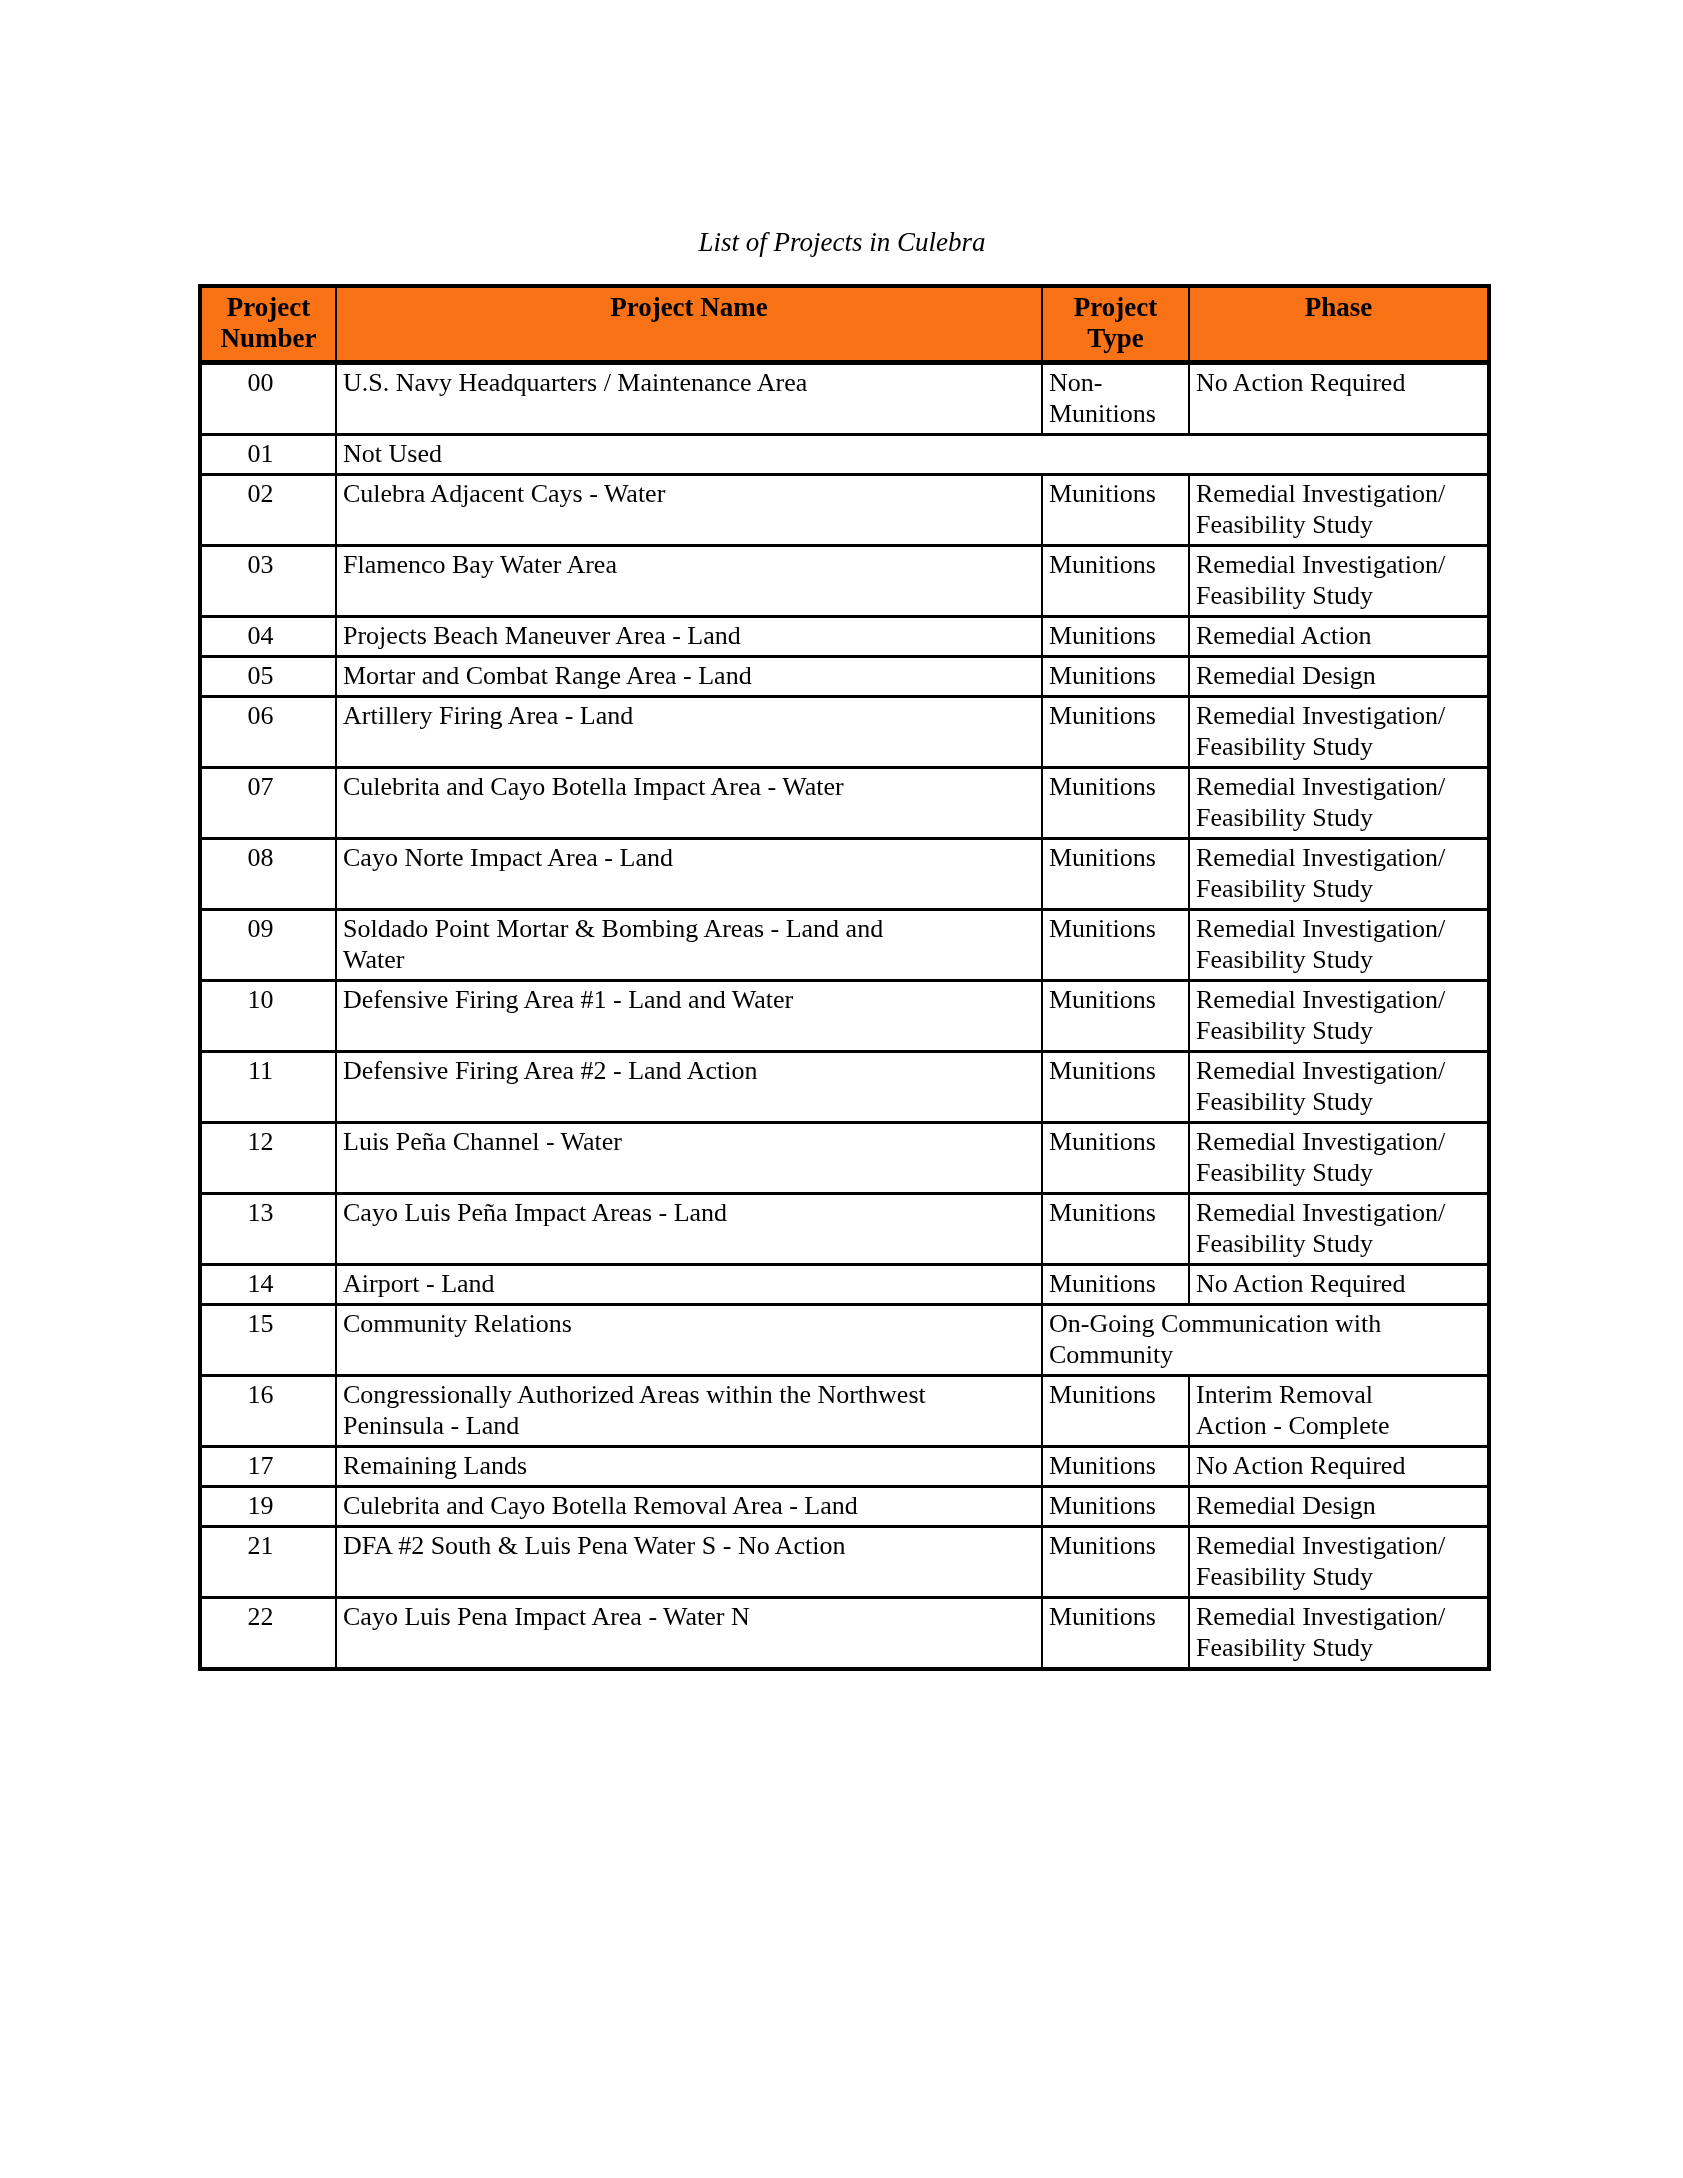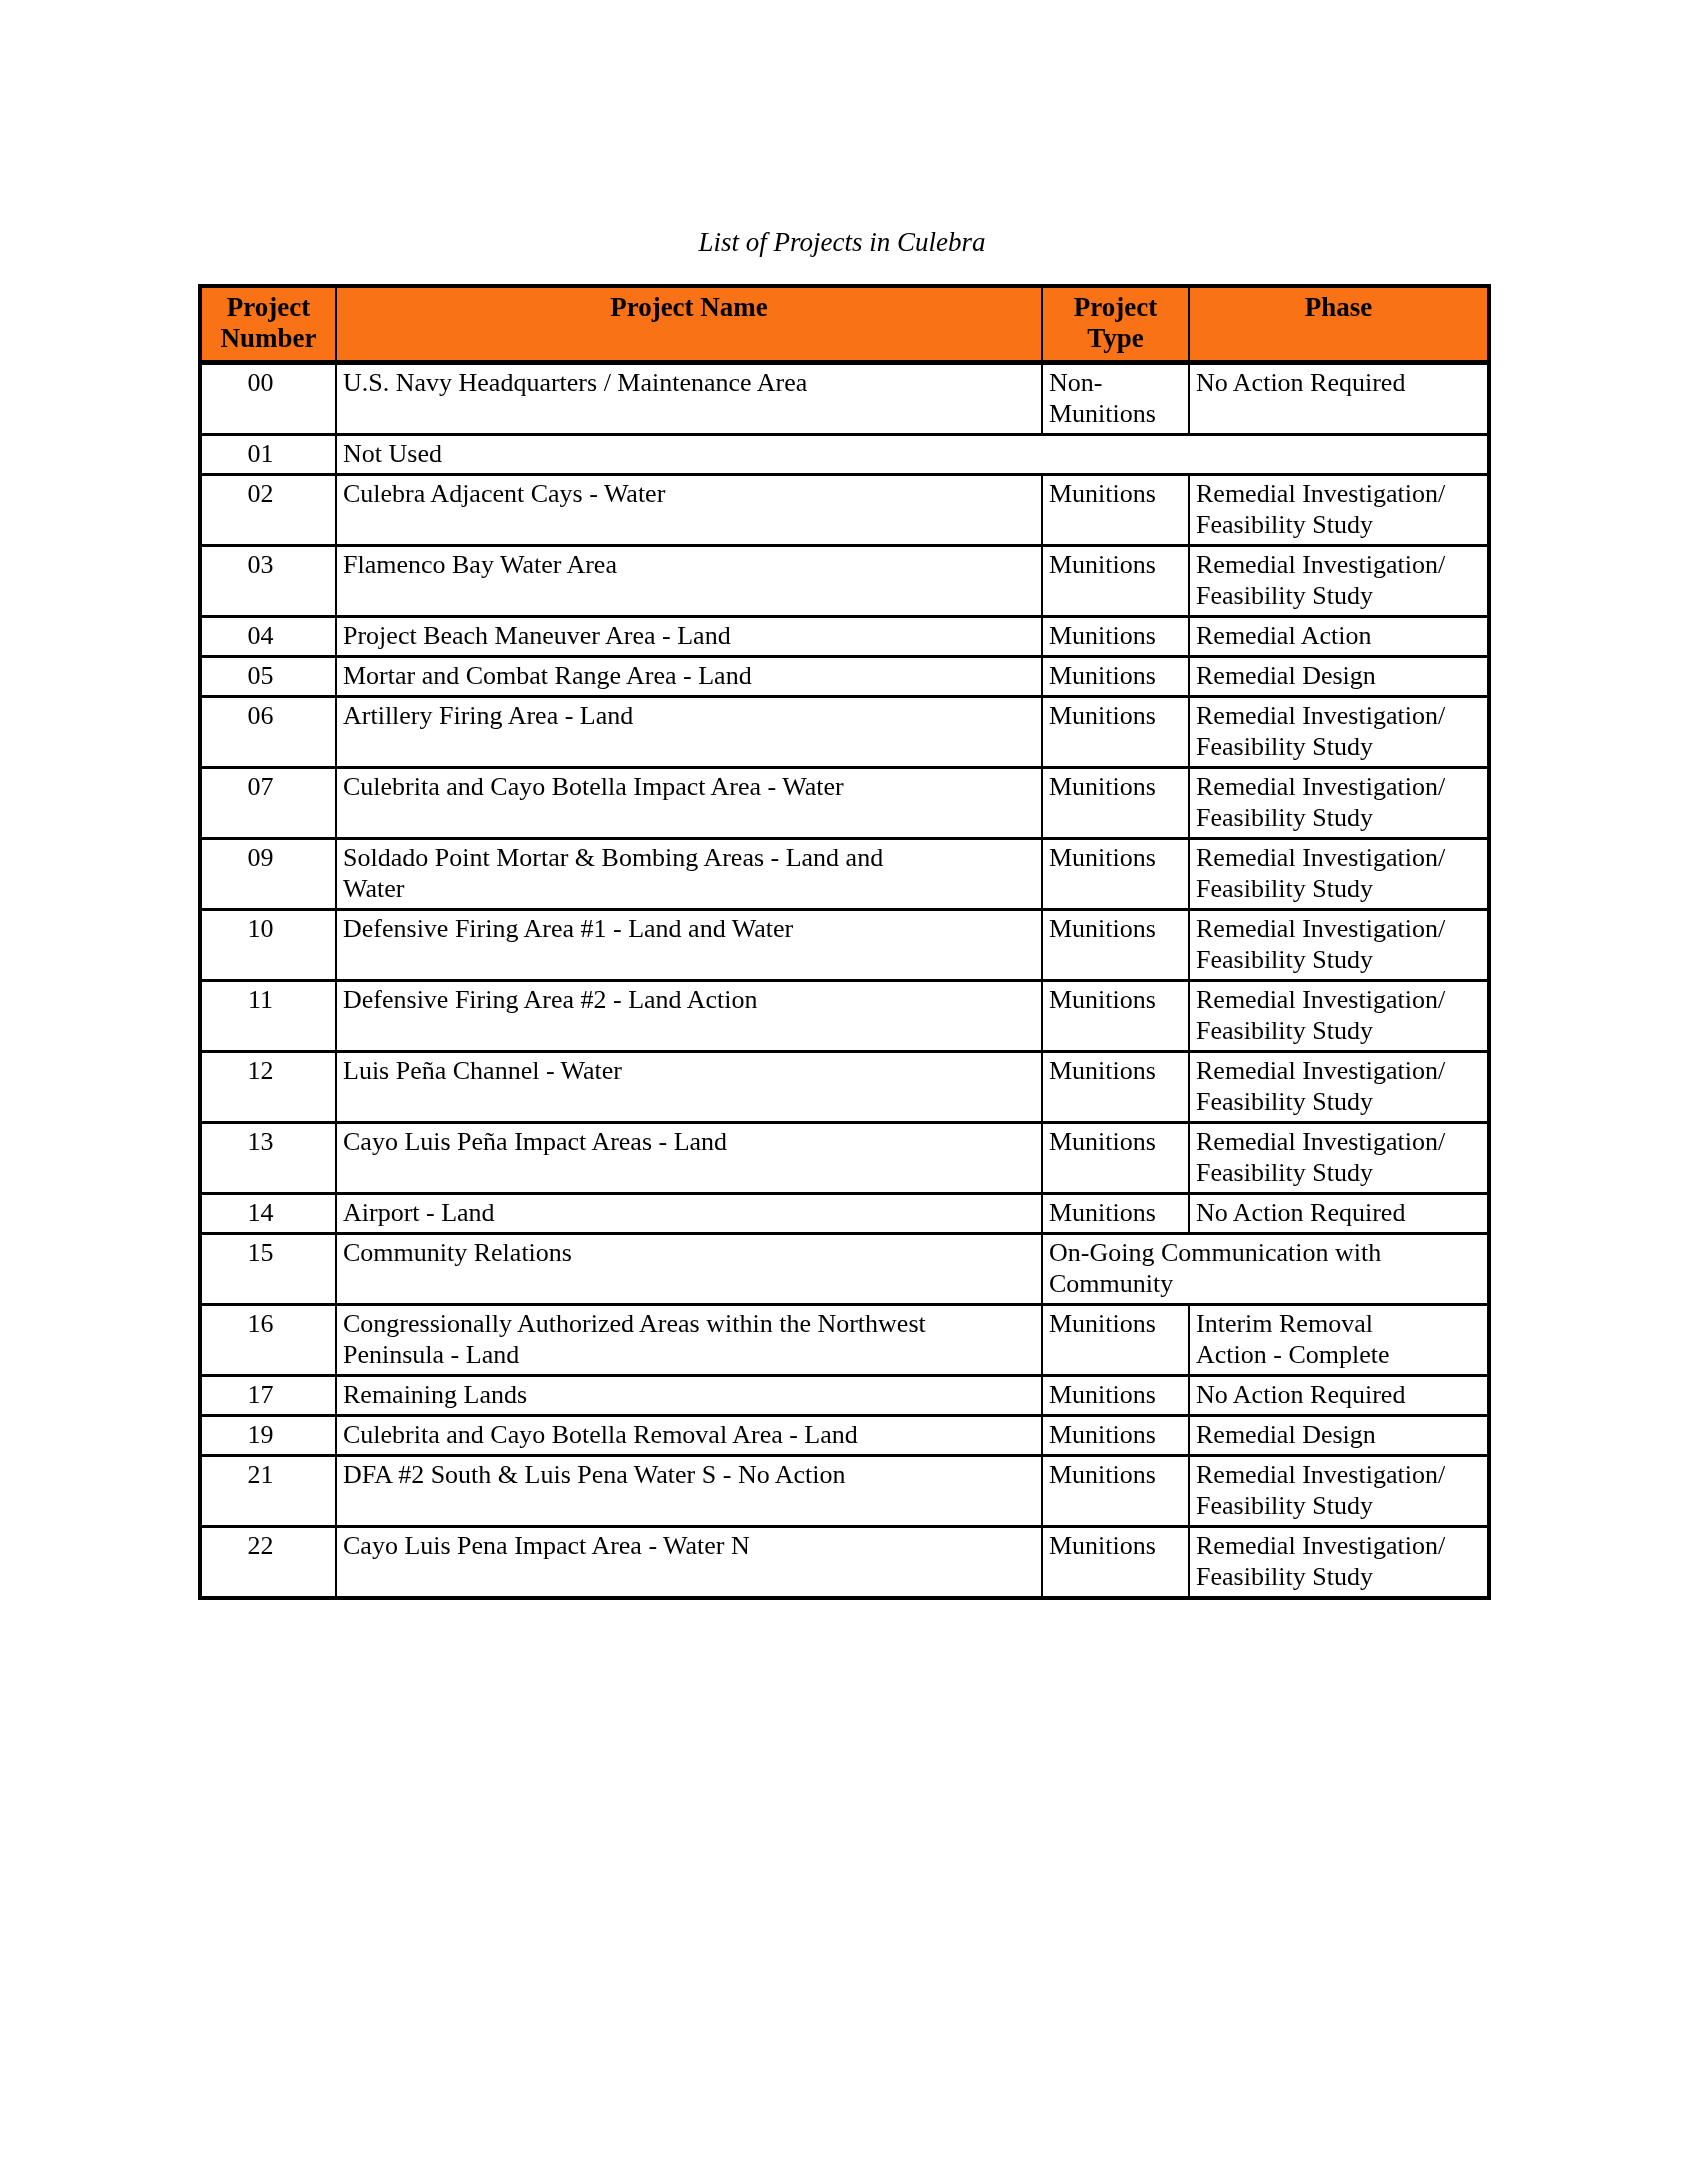--- a/index.html
+++ b/index.html
@@ -114,40 +114,47 @@
       </tr>
       <tr>
         <td class="num">03</td>
         <td class="name">Flamenco Bay Water Area</td>
         <td class="type">Munitions</td>
         <td class="phase">Remedial Investigation/
 Feasibility Study</td>
       </tr>
       <tr>
         <td class="num">04</td>
-        <td class="name">Project Beach Maneuver Area - Land</td>
+        <td class="name">Projects Beach Maneuver Area - Land</td>
         <td class="type">Munitions</td>
         <td class="phase">Remedial Action</td>
       </tr>
       <tr>
         <td class="num">05</td>
         <td class="name">Mortar and Combat Range Area - Land</td>
         <td class="type">Munitions</td>
         <td class="phase">Remedial Design</td>
       </tr>
       <tr>
         <td class="num">06</td>
         <td class="name">Artillery Firing Area - Land</td>
         <td class="type">Munitions</td>
         <td class="phase">Remedial Investigation/
 Feasibility Study</td>
       </tr>
       <tr>
         <td class="num">07</td>
         <td class="name">Culebrita and Cayo Botella Impact Area - Water</td>
+        <td class="type">Munitions</td>
+        <td class="phase">Remedial Investigation/
+Feasibility Study</td>
+      </tr>
+      <tr>
+        <td class="num">08</td>
+        <td class="name">Cayo Norte Impact Area - Land</td>
         <td class="type">Munitions</td>
         <td class="phase">Remedial Investigation/
 Feasibility Study</td>
       </tr>
       <tr>
         <td class="num">09</td>
         <td class="name">Soldado Point Mortar &amp; Bombing Areas - Land and
 Water</td>
         <td class="type">Munitions</td>
         <td class="phase">Remedial Investigation/

